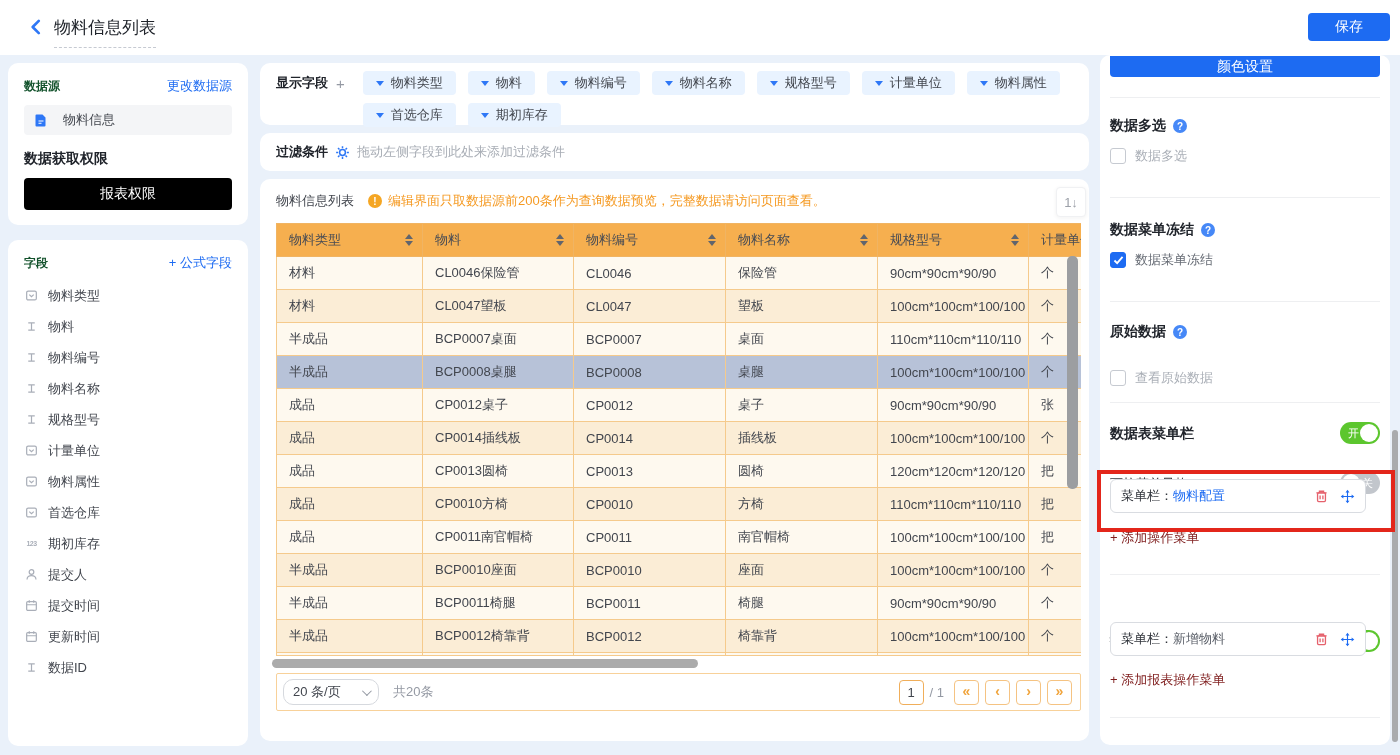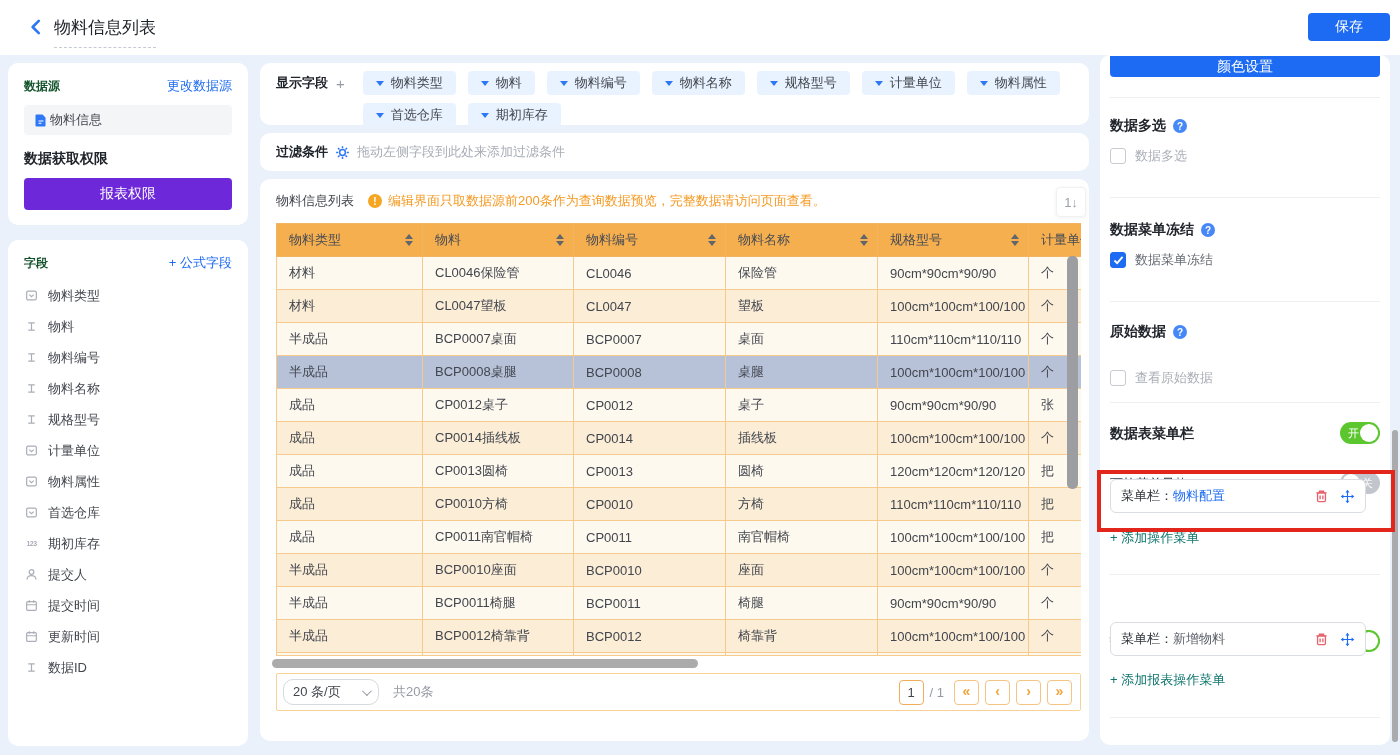--- a/index.html
+++ b/index.html
@@ -20,23 +20,23 @@
   .save-btn { position:absolute; left:1308px; top:13px; width:82px; height:28px;
     background:#1D6BF2; color:#fff; font-size:14px; border:none; border-radius:4px;
     display:flex; align-items:center; justify-content:center; }
 
   
   .ds-panel { left:8px; top:63px; width:240px; height:162px; padding:14px 16px; }
   .panel-head { display:flex; justify-content:space-between; align-items:center; }
   .panel-title { font-size:12px; font-weight:bold; color:#14532d; }
   .blue-link { font-size:13px; color:#1D6BF2; cursor:pointer; }
   .ds-item { margin-top:10px; height:30px; background:#F4F5F7; border-radius:4px;
-    display:flex; align-items:center; gap:2px; padding-left:10px; }
+    display:flex; align-items:center; gap:15px; padding-left:10px; }
   .access-title { margin-top:15px; font-size:14px; font-weight:bold; color:#20242B; }
-  .access-btn { margin-top:10px; width:100%; height:32px; background:#6d28d9; color:#fff;
+  .access-btn { margin-top:10px; width:100%; height:32px; background:#000000; color:#fff;
     font-size:14px; border:none; border-radius:4px; display:flex; align-items:center; justify-content:center; }
 
   .fields-panel { left:8px; top:240px; width:240px; height:506px; padding:14px 16px; }
   .field-list { margin-top:8px; list-style:none; }
   .field-item { height:31px; display:flex; align-items:center; gap:9px; cursor:pointer; }
   .field-item .ficon { width:15px; display:flex; justify-content:center; align-items:center; color:#A9AEB8; flex:none; }
   .num-glyph { font-size:7px; font-weight:bold; color:#A9AEB8; letter-spacing:-0.5px; }
 
   
   .chips-card { left:260px; top:63px; width:829px; height:62px; padding:8px 10px 8px 16px;
@@ -131,21 +131,21 @@
   .toggle.off .knob { left:2px; }
   .rrow { position:relative; }
   .sub-label { font-size:13px; color:#30343B; }
   .menu-box { height:34px; border:1px solid #D9DCE1; border-radius:6px; background:#fff;
     display:flex; align-items:center; padding:0 10px; width:256px; }
   .menu-prefix { color:#30343B; }
   .menu-name-blue { color:#1D6BF2; }
   .menu-name-gray { color:#5A5F68; }
   .mi { margin-left:auto; display:flex; align-items:center; gap:11px; }
   .mi span { display:flex; cursor:pointer; }
-  .add-link { color:#0f766e; cursor:pointer; }
+  .add-link { color:#7f1d1d; cursor:pointer; }
 
   
   .red-annot { position:absolute; left:1097px; top:470px; width:298px; height:62px;
     border:4px solid #E3261B; z-index:50; pointer-events:none; }
   .page-scroll { position:absolute; left:1392px; top:430px; width:6px; height:312px;
     background:#A9ABAE; border-radius:3px; z-index:10; }
 </style>
 </head>
 <body>
 

